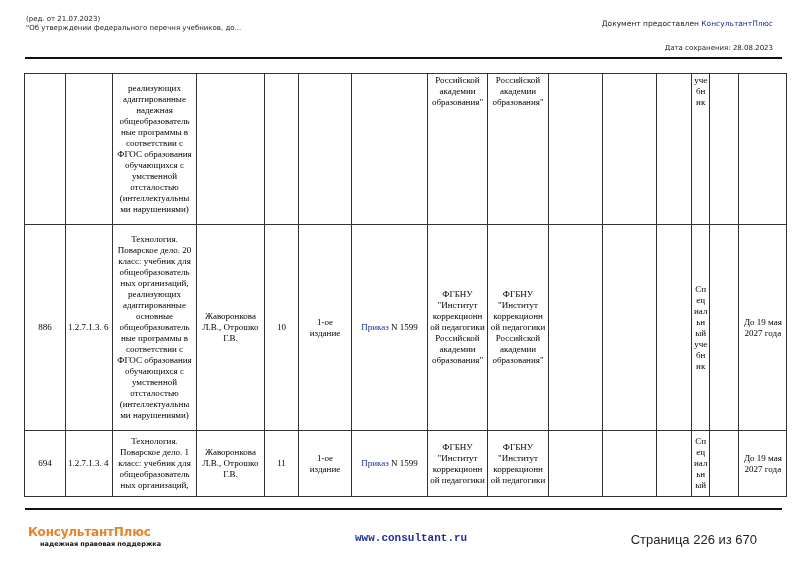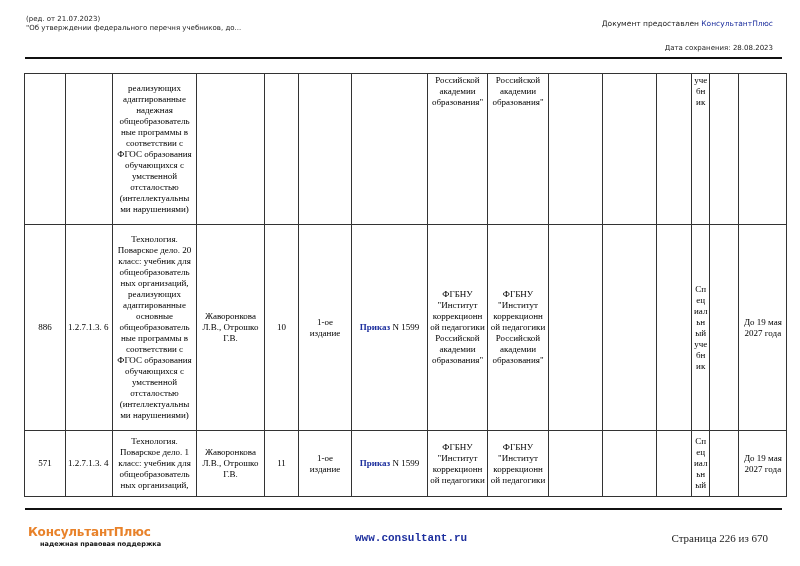--- a/index.html
+++ b/index.html
@@ -8,26 +8,26 @@
   .hdr-right { position: absolute; right: 27px; top: 19px; text-align: right; font-size: 7.5px; line-height: 10px; color: #222; }
   .hdr-right .brand { color: #1d2f9e; }
   .hdr-right .date { font-size: 7px; margin-top: 14px; }
   .rule { position: absolute; left: 25px; width: 757px; height: 2px; background: #111; }
   .rule.top { top: 57px; }
   .rule.bottom { top: 508px; }
   table.doc { position: absolute; left: 24px; top: 73px; border-collapse: collapse; table-layout: fixed; font-family: "Liberation Serif", serif; font-size: 9px; line-height: 11px; }
   table.doc td { border: 1px solid #333; padding: 1px 2px; vertical-align: middle; text-align: center; overflow: hidden; word-wrap: break-word; }
   table.doc td.top { vertical-align: top; }
   table.doc td.left { text-align: left; }
-  .link { color: #1d2f9e; font-weight: bold; }
+  .link { color: #1d2f9e; }
   .ftr-brand { position: absolute; left: 28px; top: 525px; }
   .ftr-brand .logo { font-family: "DejaVu Sans", sans-serif; font-weight: bold; font-size: 12px; color: #e8822a; letter-spacing: -0.2px; }
   .ftr-brand .tag { font-family: "DejaVu Sans", sans-serif; font-weight: bold; font-size: 6.5px; color: #111; margin-top: 1px; padding-left: 12px; }
   .ftr-url { position: absolute; left: 355px; top: 532px; font-family: Liberation Mono, monospace; font-weight: bold; font-size: 11px; color: #1d2f9e; }
-  .ftr-page { position: absolute; right: 32px; top: 532px; font-family: Liberation Serif, serif; font-size: 11px; color: #222; }
+  .ftr-page { position: absolute; right: 43px; top: 532px; font-family: Liberation Sans, sans-serif; font-size: 13px; color: #222; }
 </style>
 </head>
 <body>
 
 <div class="hdr-left">
   <div>(ред. от 21.07.2023)</div>
   <div>"Об утверждении федерального перечня учебников, до...</div>
 </div>
 
 <div class="hdr-right">
@@ -84,21 +84,21 @@
     <td>ФГБНУ "Институт коррекционн ой педагогики Российской академии образования"</td>
     <td>ФГБНУ "Институт коррекционн ой педагогики Российской академии образования"</td>
     <td></td>
     <td></td>
     <td></td>
     <td>Сп ец иал ьн ый уче бн ик</td>
     <td></td>
     <td>До 19 мая 2027 года</td>
   </tr>
   <tr style="height:66px">
-    <td>571</td>
+    <td>694</td>
     <td class="left">1.2.7.1.3. 4</td>
     <td>Технология. Поварское дело. 1 класс: учебник для общеобразователь ных организаций,</td>
     <td>Жаворонкова Л.В., Отрошко Г.В.</td>
     <td>11</td>
     <td>1-ое издание</td>
     <td><span class="link">Приказ</span><span> N 1599</span></td>
     <td>ФГБНУ "Институт коррекционн ой педагогики</td>
     <td>ФГБНУ "Институт коррекционн ой педагогики</td>
     <td></td>
     <td></td>

